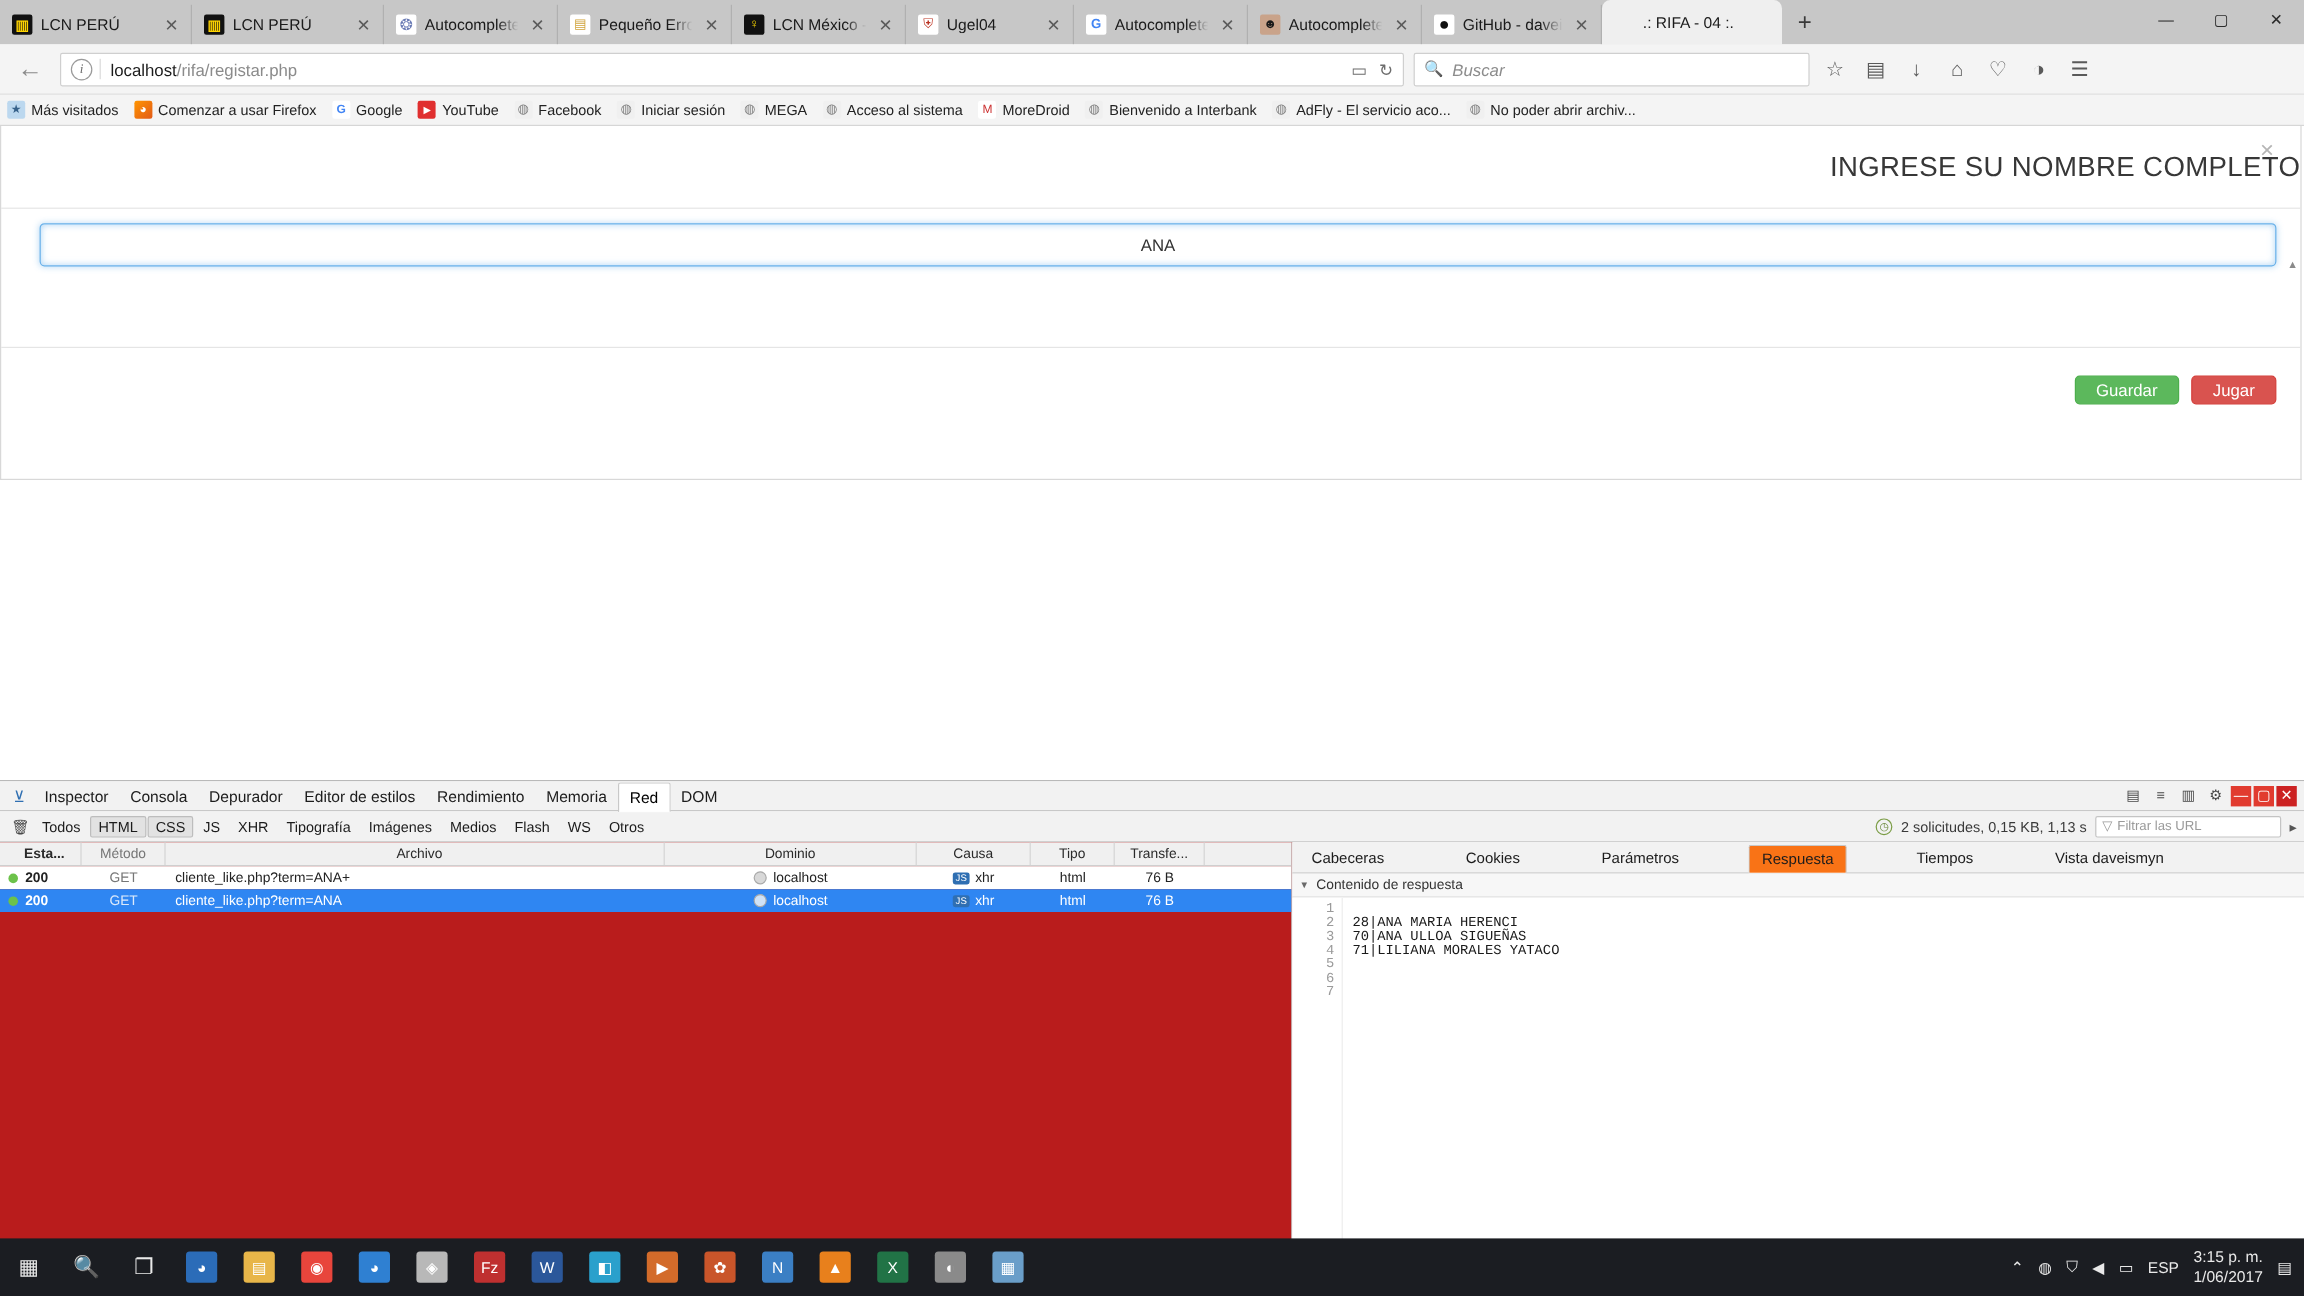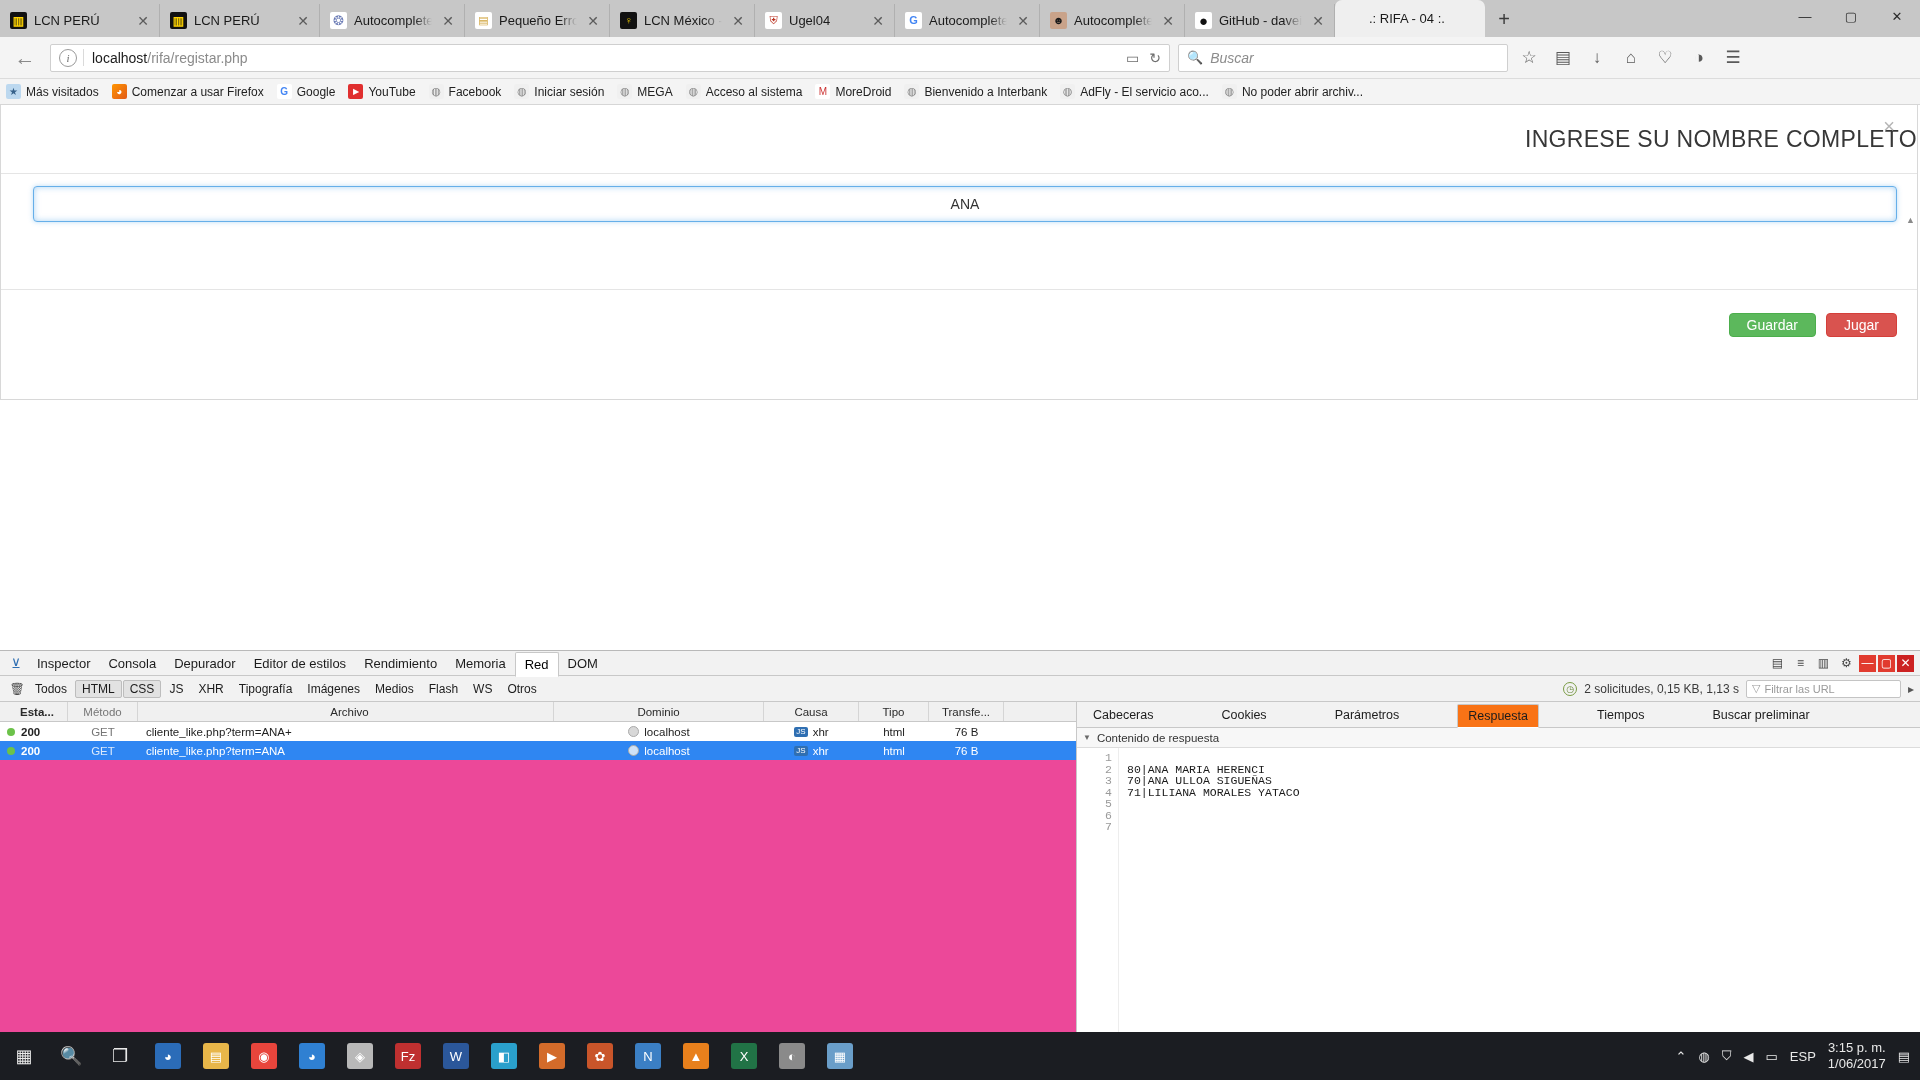--- a/index.html
+++ b/index.html
@@ -166,21 +166,21 @@
   .f-trash{width:22px;display:flex;justify-content:center;color:#4a4a4a;font-size:12px;}
   .f-chip{padding:2px 7px;margin-right:1px;border-radius:2px;}
   .f-chip.on{background:#e2e2e2;border:1px solid #bdbdbd;padding:1px 6px;}
   .dt-stats{margin-left:auto;display:flex;align-items:center;gap:7px;font-size:12px;color:#3a3a3a;}
   .clockic{width:14px;height:14px;border-radius:50%;border:1.4px solid #7a9c44;color:#6b8a3c;
     font-size:9px;display:flex;align-items:center;justify-content:center;}
   .filter-url{width:155px;height:18px;border:1px solid #c4c4c4;background:#fff;border-radius:2px;
     display:flex;align-items:center;padding:0 5px;gap:4px;font-size:11px;color:#9a9a9a;}
 
   .dt-main{display:flex;height:331px;}
-  .net-left{width:1077px;background:#ec4899;border-right:1px solid #c8c8c8;}
+  .net-left{width:1077px;background:#b91c1c;border-right:1px solid #c8c8c8;}
   .net-head{display:flex;height:20px;background:#f0f0f0;border-bottom:1px solid #c8c8c8;
     font-size:11.5px;color:#2a2a2a;}
   .net-head div{display:flex;align-items:center;justify-content:center;
     border-right:1px solid #d5d5d5;}
   .net-row{display:flex;height:19px;font-size:11.5px;color:#222;align-items:center;}
   .net-row.sel{background:#2f86f2;color:#fff;}
   .net-row.alt{background:#fff;}
   .net-row > div{display:flex;align-items:center;height:19px;overflow:hidden;white-space:nowrap;}
   .c-status{width:68px;padding-left:7px;gap:6px;font-weight:bold;}
   .c-method{width:70px;justify-content:center;color:#767676;}
@@ -500,39 +500,39 @@
             </div>
           </div>
       </div>
       <div class="net-right">
         <div class="rt-tabs" id="rt-tabs-host">
             <div class="rt-tab">Cabeceras</div>
             <div class="rt-tab">Cookies</div>
             <div class="rt-tab">Parámetros</div>
             <div class="rt-tab active">Respuesta</div>
             <div class="rt-tab">Tiempos</div>
-            <div class="rt-tab">Buscar preliminar</div>
+            <div class="rt-tab">Vista daveismyn</div>
           </div>
         <div class="rt-section">
           <span class="tri">▼</span>
           <span>Contenido de respuesta</span>
         </div>
         <div class="code">
           <div class="gutter" id="gutter-host">
               <div>1</div>
               <div>2</div>
               <div>3</div>
               <div>4</div>
               <div>5</div>
               <div>6</div>
               <div>7</div>
             </div>
           <div class="codelines" id="codelines-host">
               <div></div>
-              <div>80|ANA MARIA HERENCI</div>
+              <div>28|ANA MARIA HERENCI</div>
               <div>70|ANA ULLOA SIGUEÑAS</div>
               <div>71|LILIANA MORALES YATACO</div>
               <div></div>
               <div></div>
               <div></div>
             </div>
         </div>
       </div>
     </div>
   </div>

